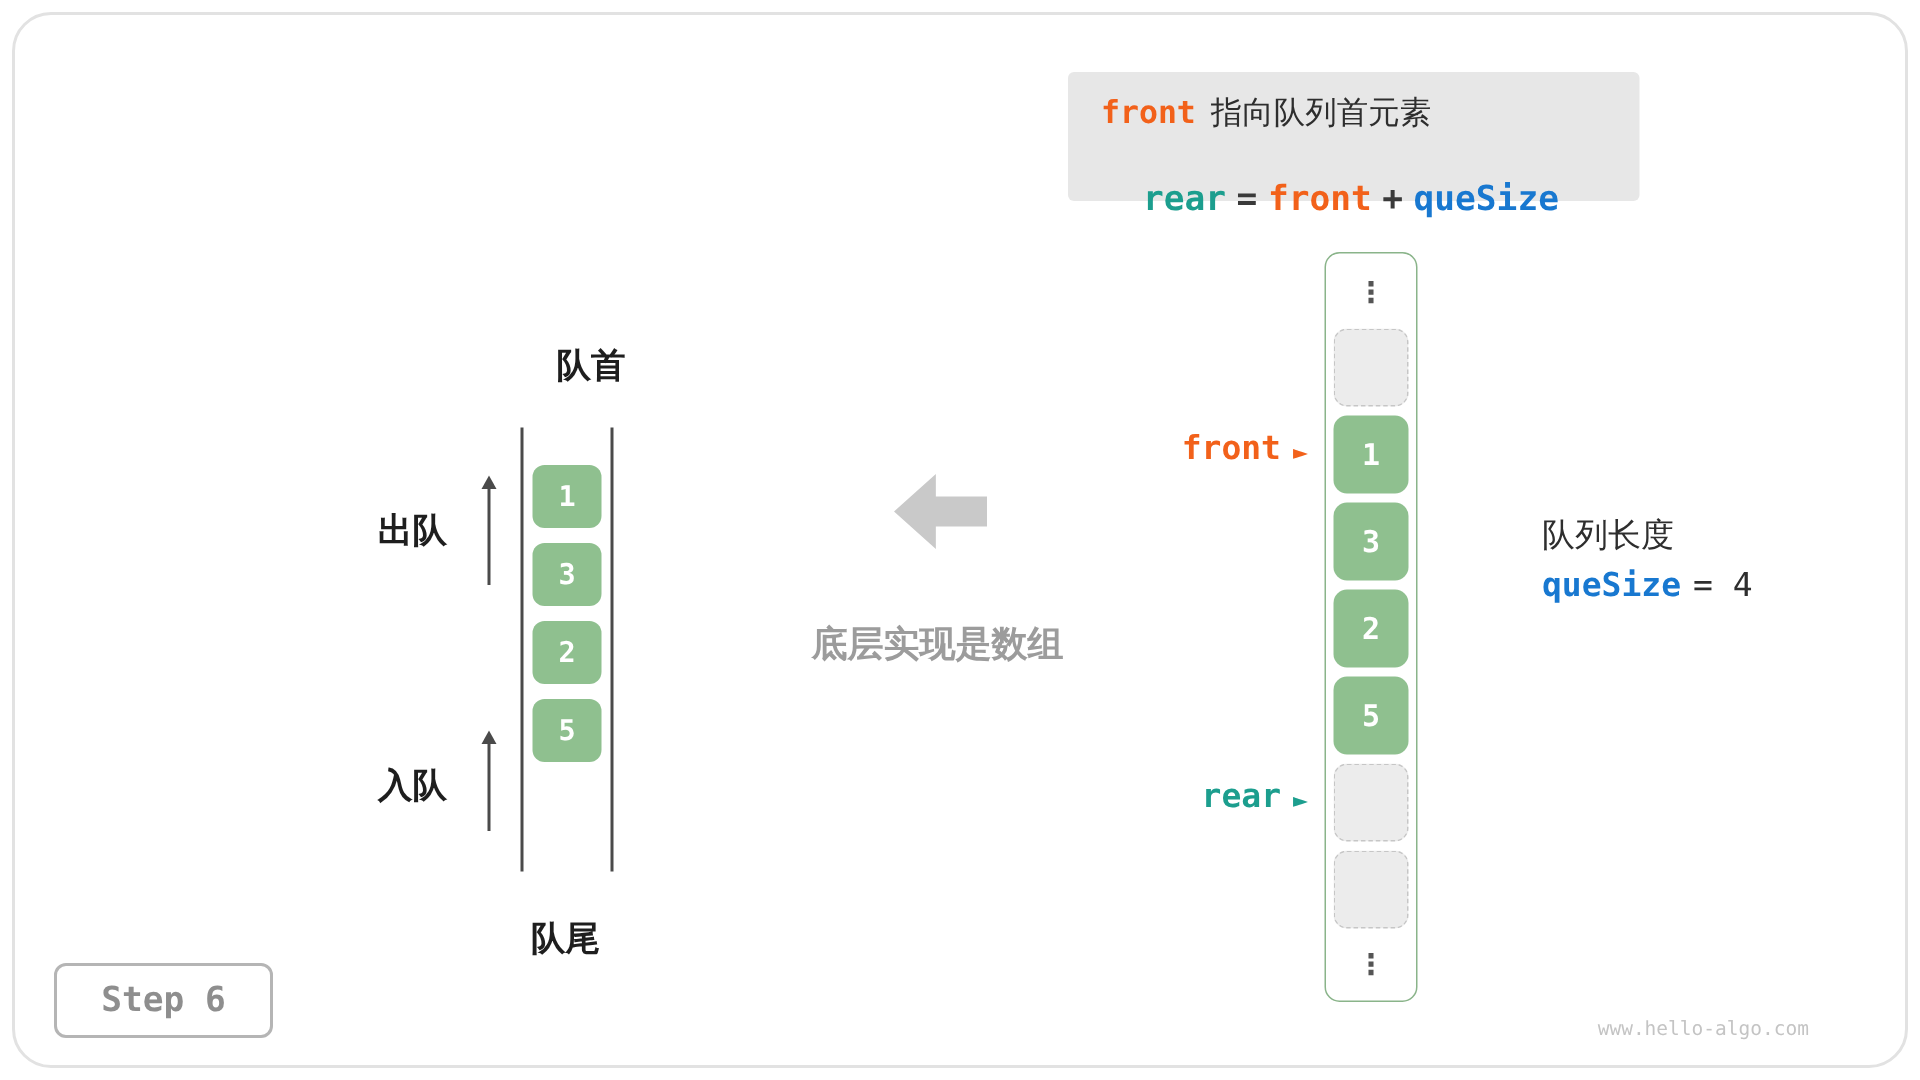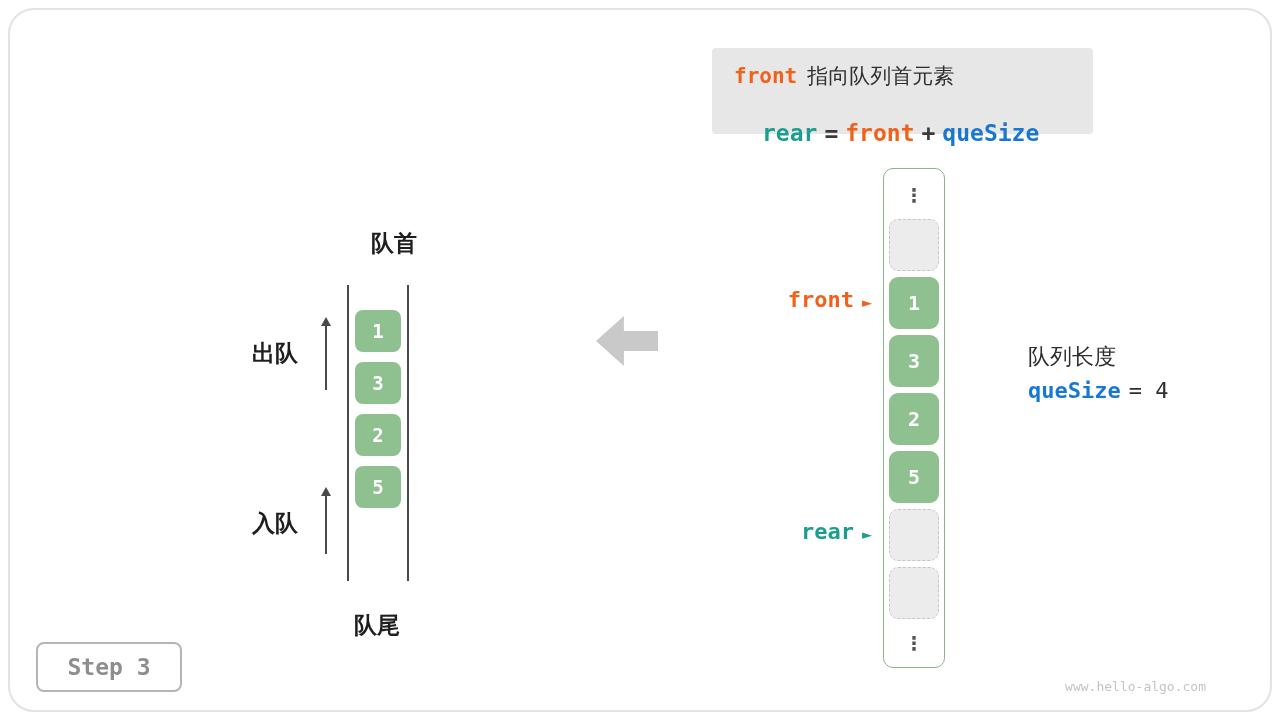--- a/index.html
+++ b/index.html
@@ -179,20 +179,21 @@
 <div class="qcell q2">2</div>
 <div class="qcell q3">5</div>
 <div class="tail-label">队尾</div>
 <div class="deq-label">出队</div>
 <div class="up-arrow deq"></div>
 <div class="enq-label">入队</div>
 <div class="up-arrow enq"></div>
 
 <div class="big-arrow"></div>
 <div class="caption">
+  <div>底层实现是数组</div>
 </div>
 
 <div class="array-col">
   <div class="cell-ellipsis">⋮</div>
   <div class="cell empty"></div>
   <div class="cell value">1</div>
   <div class="cell value">3</div>
   <div class="cell value">2</div>
   <div class="cell value">5</div>
   <div class="cell empty"></div>
@@ -205,15 +206,15 @@
 </div>
 <div class="pointer rear">
   <span>rear</span><span class="ptr-arrow">►</span>
 </div>
 
 <div class="len-label">队列长度</div>
 <div class="quesize-line">
   <span class="tk-size">queSize</span><span>= 4</span>
 </div>
 
-<div class="step-box">Step 3</div>
+<div class="step-box">Step 6</div>
 
 <div class="watermark">www.hello-algo.com</div>
 
 </body></html>

